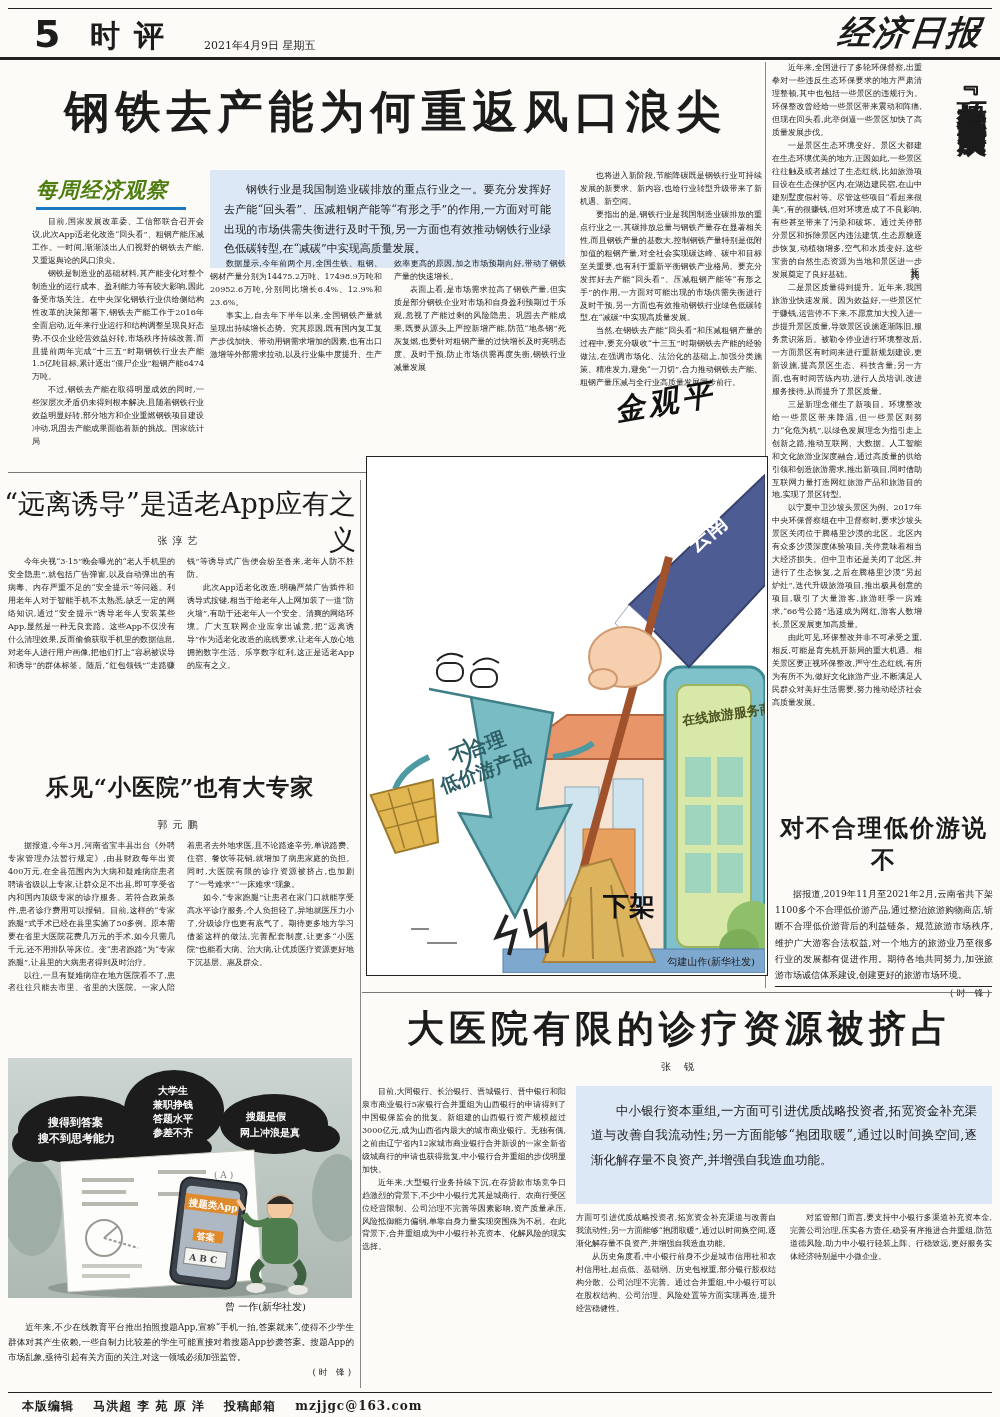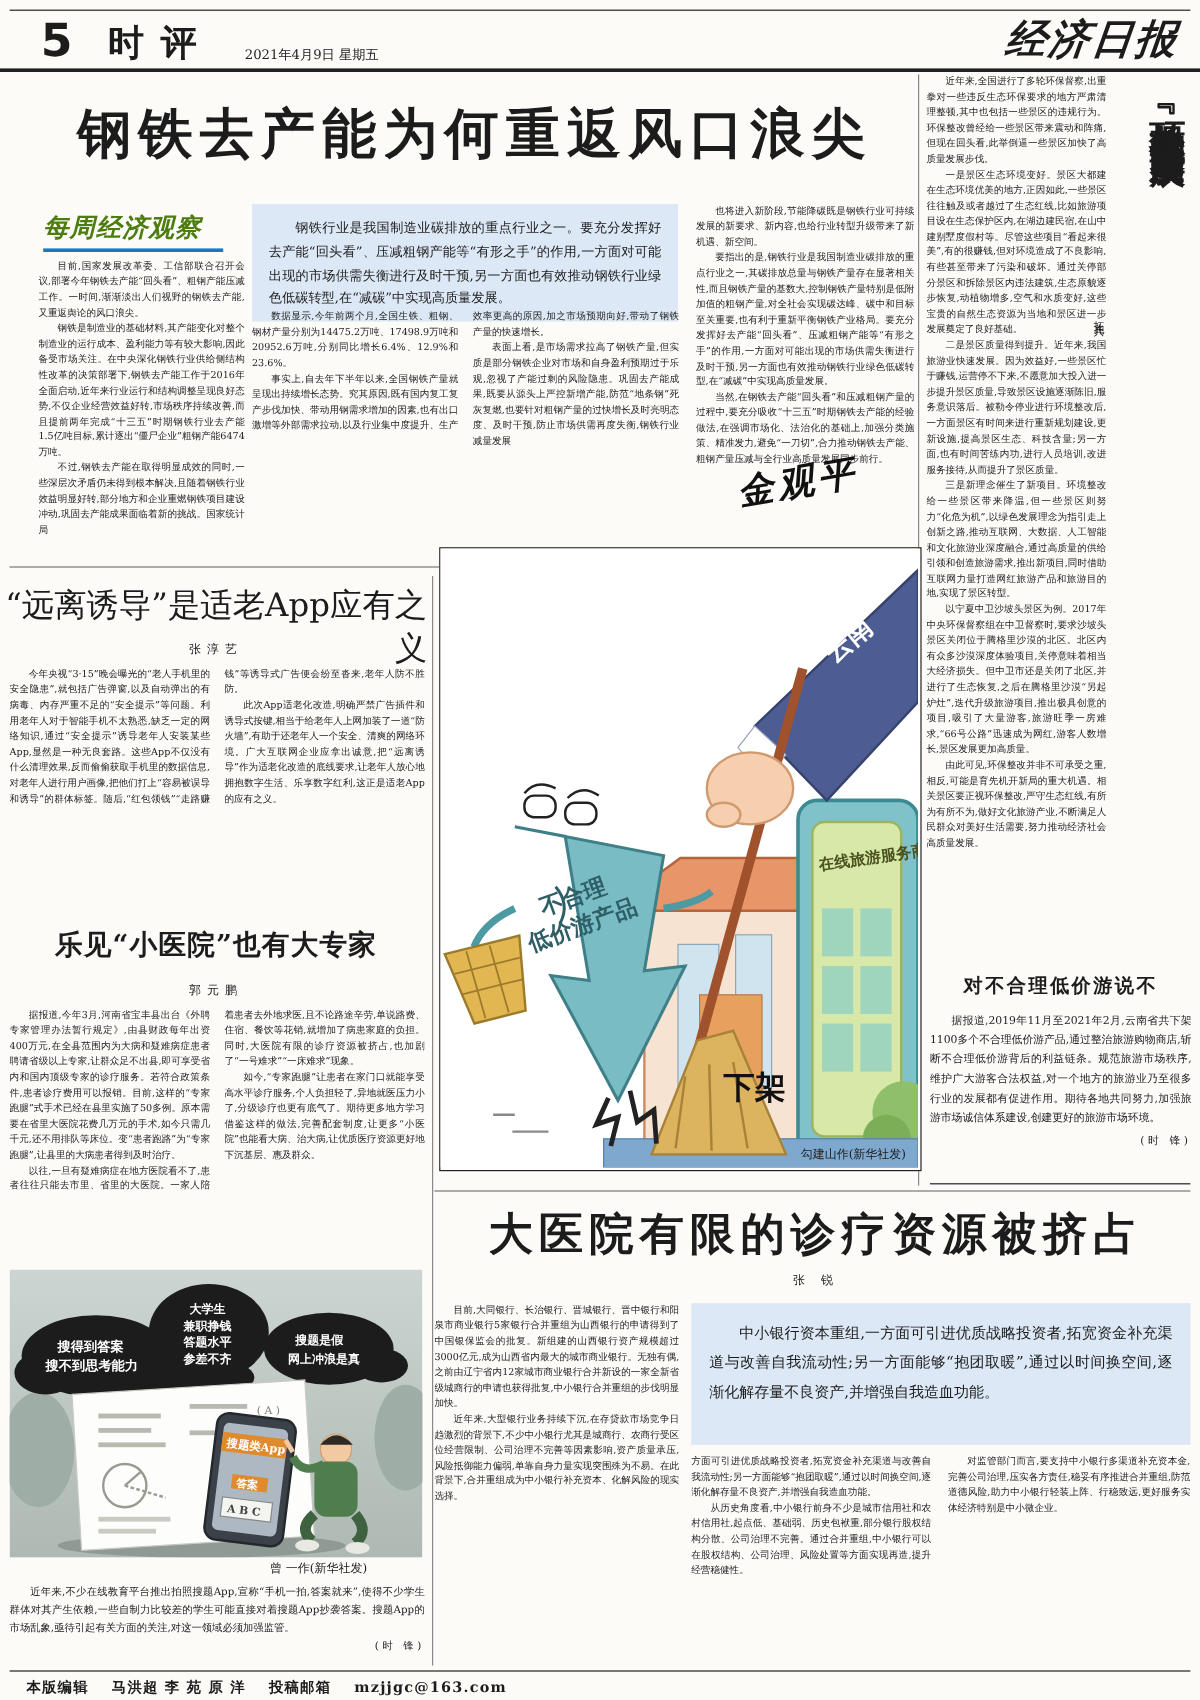--- a/index.html
+++ b/index.html
@@ -36,21 +36,21 @@
   .hr-lp{left:775px;top:986px;width:217px;height:1px;}
   .hr-bank{left:362px;top:992px;width:630px;height:1px;background:#777;}
   .hr-foot{left:8px;top:1392px;width:984px;height:1px;}
   
   .right-body{left:772px;top:62px;width:150px;height:736px;}
   .right-headline{left:926px;top:76px;height:478px;width:66px;writing-mode:vertical-rl;
                   font-weight:900;font-size:30px;letter-spacing:2px;text-align:justify;}
   .right-author{left:908px;top:260px;writing-mode:vertical-rl;font-size:9px;letter-spacing:2px;}
   
   .lp-box{left:775px;top:804px;width:218px;height:180px;}
-  .lp-head{text-align:center;font-weight:900;font-size:16px;margin:8px 0 10px;letter-spacing:2px;}
+  .lp-head{text-align:center;font-weight:900;font-size:24px;margin:8px 0 10px;letter-spacing:2px;}
   .lp-body{font-size:9px;line-height:1.8;text-align:justify;text-indent:2em;margin:0;}
   .lp-author{text-align:right;font-size:9px;margin-top:4px;letter-spacing:3px;}
   
   .cartoon1{left:366px;top:456px;width:400px;height:518px;border:1px solid #222;background:#fff;}
   .cartoon1 svg{display:block;}
   .c1-caption{position:absolute;right:12px;bottom:6px;font-size:10px;}
   .cartoon2{left:8px;top:1058px;width:344px;height:240px;}
   .c2-caption{left:8px;top:1300px;width:344px;text-align:right;padding-right:46px;box-sizing:border-box;font-size:10px;}
   .search-comment{left:8px;top:1320px;width:346px;font-size:8.6px;line-height:1.75;text-align:justify;}
   .search-comment p{margin:0;text-indent:2em;}
@@ -89,21 +89,21 @@
   <div class="abs masthead">经济日报</div>
   <div class="rule hr-head"></div>
 
   <div class="abs main-headline">钢铁去产能为何重返风口浪尖</div>
   <div class="abs weekly-label">每周经济观察</div>
   <div class="abs weekly-bar"></div>
   <div class="abs lead-box">
     <p>钢铁行业是我国制造业碳排放的重点行业之一。要充分发挥好去产能“回头看”、压减粗钢产能等“有形之手”的作用,一方面对可能出现的市场供需失衡进行及时干预,另一方面也有效推动钢铁行业绿色低碳转型,在“减碳”中实现高质量发展。</p>
   </div>
   <div class="abs coltext main-c1">
-    <p>目前,国家发展改革委、工信部联合召开会议,部署今年钢铁去产能“回头看”、粗钢产能压减工作。一时间,渐渐淡出人们视野的钢铁去产能,又重返舆论的风口浪尖。</p>
+    <p>目前,国家发展改革委、工信部联合召开会议,此次App适老化改造“回头看”、粗钢产能压减工作。一时间,渐渐淡出人们视野的钢铁去产能,又重返舆论的风口浪尖。</p>
     <p>钢铁是制造业的基础材料,其产能变化对整个制造业的运行成本、盈利能力等有较大影响,因此备受市场关注。在中央深化钢铁行业供给侧结构性改革的决策部署下,钢铁去产能工作于2016年全面启动,近年来行业运行和结构调整呈现良好态势,不仅企业经营效益好转,市场秩序持续改善,而且提前两年完成“十三五”时期钢铁行业去产能1.5亿吨目标,累计逐出“僵尸企业”粗钢产能6474万吨。</p>
     <p>不过,钢铁去产能在取得明显成效的同时,一些深层次矛盾仍未得到根本解决,且随着钢铁行业效益明显好转,部分地方和企业重燃钢铁项目建设冲动,巩固去产能成果面临着新的挑战。国家统计局</p>
   </div>
   <div class="abs coltext main-c23">
     <p>数据显示,今年前两个月,全国生铁、粗钢、钢材产量分别为14475.2万吨、17498.9万吨和20952.6万吨,分别同比增长6.4%、12.9%和23.6%。</p>
     <p>事实上,自去年下半年以来,全国钢铁产量就呈现出持续增长态势。究其原因,既有国内复工复产步伐加快、带动用钢需求增加的因素,也有出口激增等外部需求拉动,以及行业集中度提升、生产效率更高的原因,加之市场预期向好,带动了钢铁产量的快速增长。</p>
     <p>表面上看,是市场需求拉高了钢铁产量,但实质是部分钢铁企业对市场和自身盈利预期过于乐观,忽视了产能过剩的风险隐患。巩固去产能成果,既要从源头上严控新增产能,防范“地条钢”死灰复燃,也要针对粗钢产量的过快增长及时亮明态度、及时干预,防止市场供需再度失衡,钢铁行业减量发展</p>
   </div>
   <div class="abs coltext main-c4">
     <p>也将进入新阶段,节能降碳既是钢铁行业可持续发展的新要求、新内容,也给行业转型升级带来了新机遇、新空间。</p>

